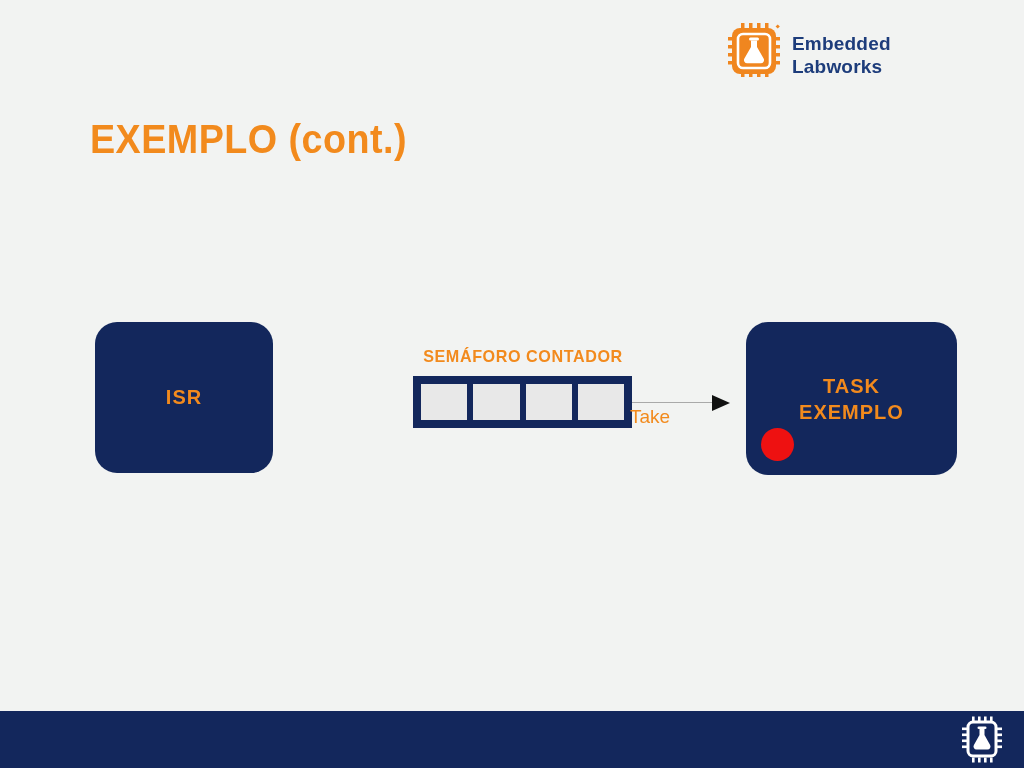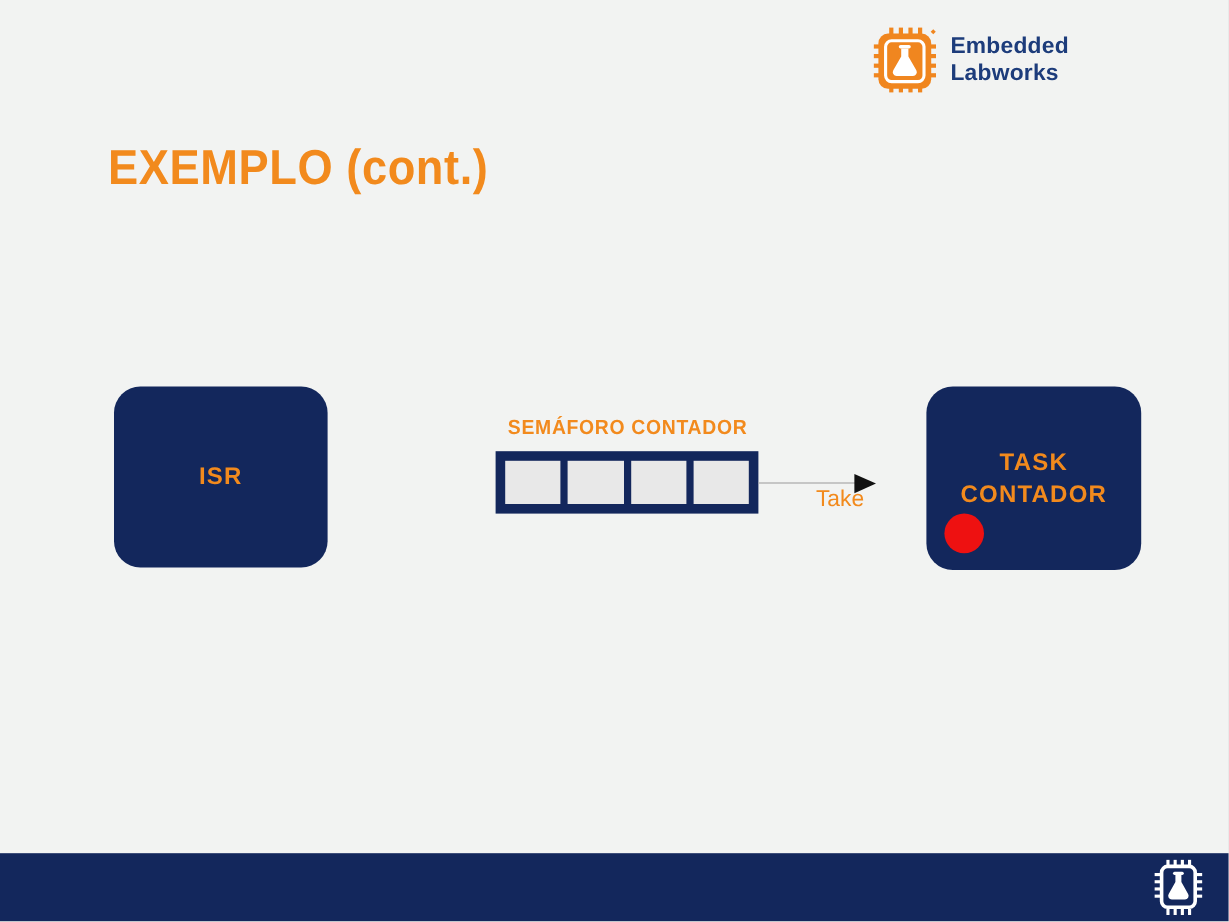--- a/index.html
+++ b/index.html
@@ -7,21 +7,21 @@
   .slide {
     position:relative;
     width:1024px; height:768px;
     margin:0 auto;
     background:var(--bg, #F2F3F2);
     font-family:"Liberation Sans", sans-serif;
     overflow:hidden;
   }
 
   
-  .logo { position:absolute; left:728px; top:22px; display:flex; align-items:center; gap:12px; }
+  .logo { position:absolute; left:728px; top:22px; display:flex; align-items:flex-end; gap:12px; }
   .logo-chip { width:52px; height:56px; display:block; }
   .logo-text { color:var(--logo-navy, #1D3C7B); font-weight:bold; font-size:19px; line-height:23px; letter-spacing:0.2px; }
 
   
   .title {
     position:absolute; left:90px; top:116px;
     color:var(--orange, #F28A1D);
     font-size:41px; font-weight:600; letter-spacing:0.5px;
     transform:scaleX(0.92); transform-origin:left center;
     white-space:nowrap;
@@ -31,21 +31,21 @@
   .node {
     position:absolute;
     background:var(--navy, #13275C);
     border-radius:22px;
     color:var(--orange, #F28A1D);
     display:flex; align-items:center; justify-content:center;
     text-align:center;
     font-size:20px; font-weight:600; letter-spacing:1px;
   }
   .isr-box  { left:95px;  top:322px; width:178px; height:151px; }
-  .task-box { left:772px; top:322px; width:179px; height:153px; }
+  .task-box { left:746px; top:322px; width:211px; height:153px; }
   .task-label { line-height:26px; }
 
   .red-dot {
     position:absolute; left:15px; top:106px;
     width:33px; height:33px; border-radius:50%;
     background:var(--red, #EE1111);
   }
 
   
   .sem-label {
@@ -69,21 +69,21 @@
     background:var(--line, #A9A9A9);
   }
   .arrow-head {
     position:absolute; left:712px; top:395px;
     width:0; height:0;
     border-left:18px solid var(--arrow, #111111);
     border-top:8px solid transparent;
     border-bottom:8px solid transparent;
   }
   .take-label {
-    position:absolute; left:664px; top:406px; width:72px;
+    position:absolute; left:614px; top:406px; width:72px;
     text-align:center;
     color:var(--orange, #F28A1D); font-size:19px;
   }
 
   
   .footer {
     position:absolute; left:0; bottom:0; width:1024px; height:57px;
     background:var(--navy, #13275C);
   }
   .footer-chip { position:absolute; right:22px; top:5px; width:40px; height:47px; }
@@ -149,21 +149,21 @@
       <div class="sem-slot"></div>
     </div>
 
   <div class="arrow-line"></div>
   <div class="arrow-head"></div>
   <div class="take-label">Take</div>
 
   <div class="node task-box">
     <div class="task-label">
       <div>TASK</div>
-      <div>CONTADOR</div>
+      <div>EXEMPLO</div>
     </div>
     <div class="red-dot"></div>
   </div>
 
   <div class="footer">
     <svg class="footer-chip" viewBox="0 0 40 46" aria-hidden="true">
       <g fill="#FFFFFF">
 
         <rect x="10" y="0" width="2.6" height="5"></rect>
           <rect x="16" y="0" width="2.6" height="5"></rect>

